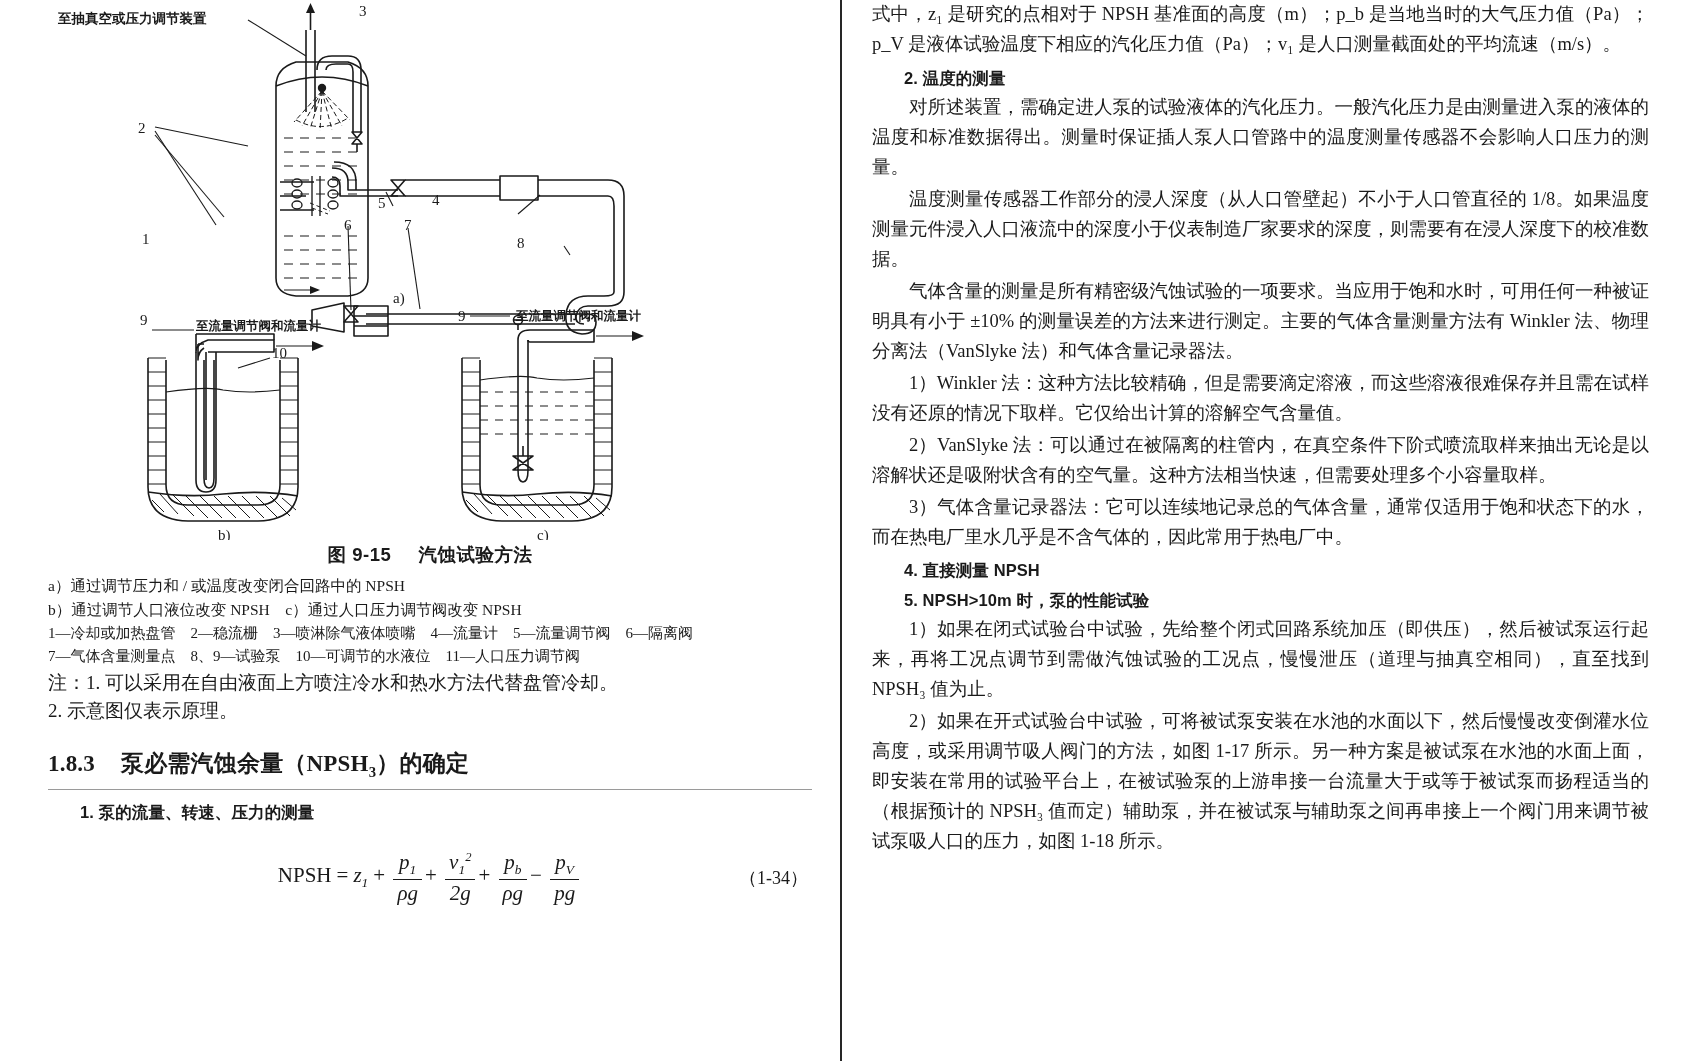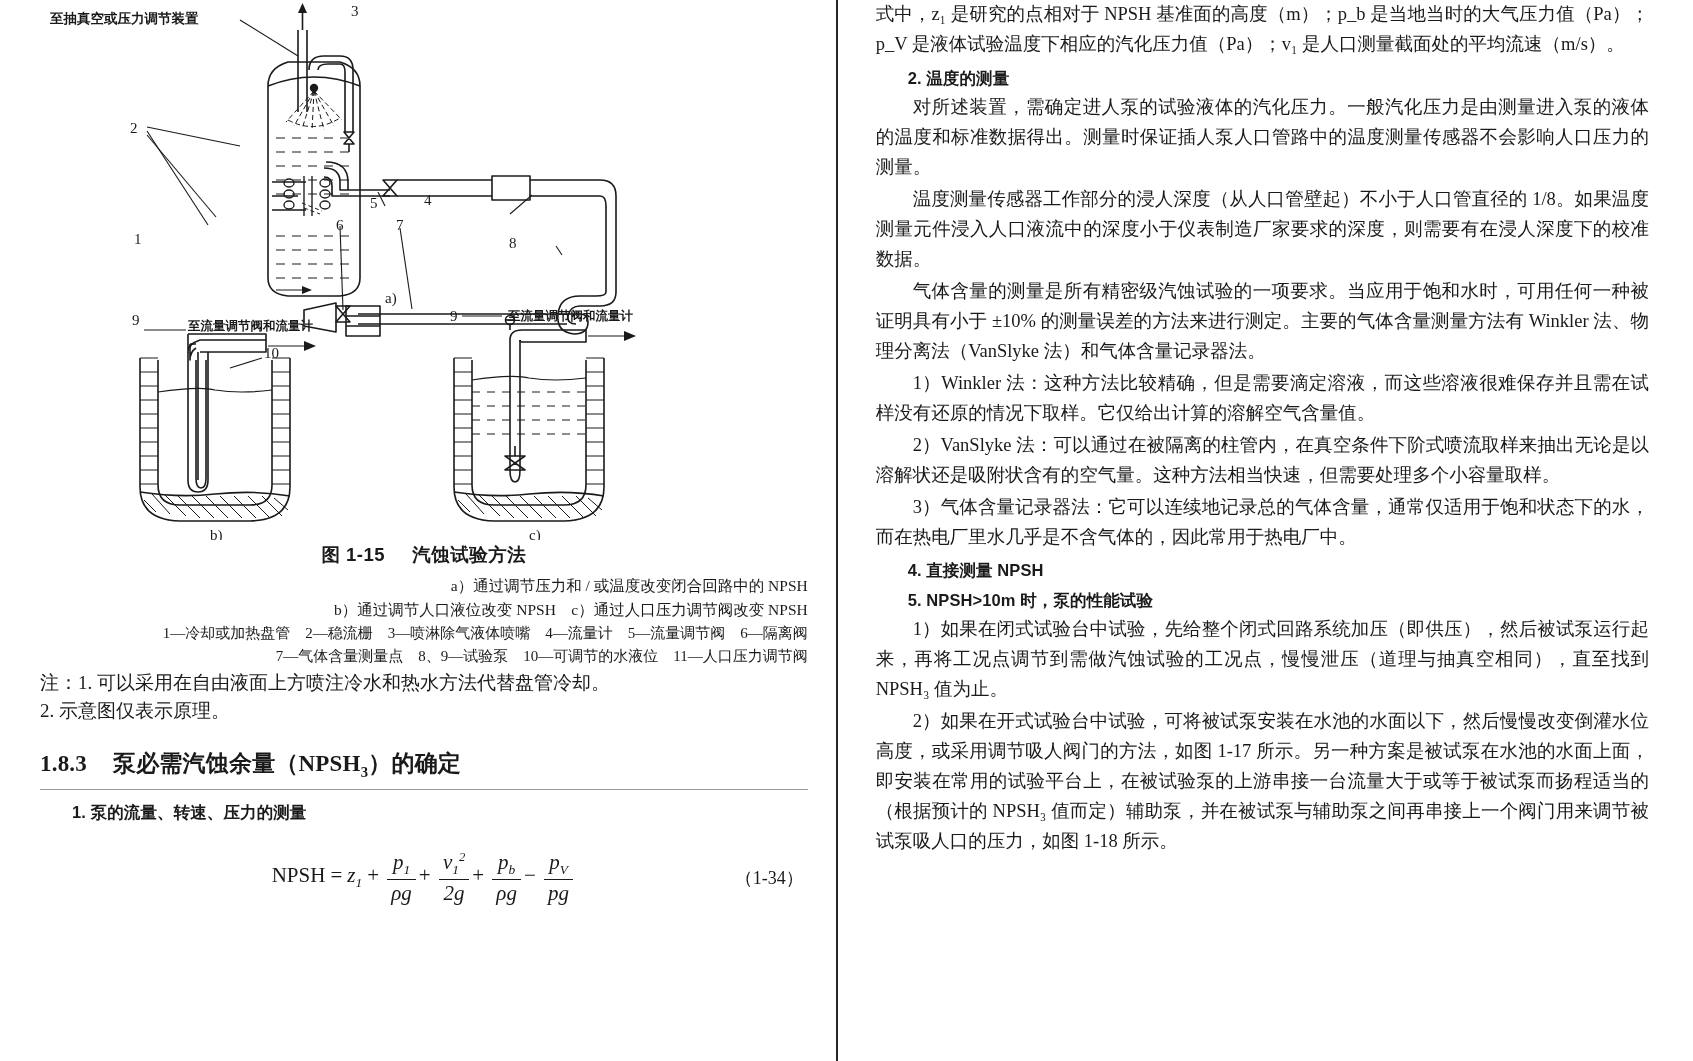--- a/index.html
+++ b/index.html
@@ -6,35 +6,35 @@
   body{
     width:1693px;height:1061px;
     background:#ffffff;
     font-family:"Liberation Serif","DejaVu Serif",serif;
     color:#1a1a1a;
     overflow:hidden;
     position:relative;
   }
   .page{position:absolute;inset:0;display:flex;}
   .col{position:relative;box-sizing:border-box;}
-  .col-left{width:888px;padding:0 28px 0 40px;}
+  .col-left{width:888px;padding:0 28px 0 40px;margin-left:8px;}
   .gutter{width:2px;background:#000;margin:0;height:1061px;opacity:.85;}
-  .col-right{width:908px;padding:0 44px 0 38px;}
+  .col-right{width:908px;padding:0 44px 0 30px;}
 
   
   .figure{position:relative;width:100%;height:540px;}
   .fig-svg{position:absolute;left:0;top:0;}
   .fig-caption{ text-align:center; }
   .fig-title{
     font-family:"Liberation Sans","DejaVu Sans",sans-serif;
     font-weight:bold;font-size:18.5px;letter-spacing:.5px;
     margin-top:2px;margin-bottom:7px;
   }
   .fig-title .gap{display:inline-block;width:16px;}
-  .cap-line{font-size:15.5px;line-height:1.55;text-align:right;}
+  .cap-line{font-size:15.5px;line-height:1.55;text-align:left;}
   .cap-line.small{font-size:15px;}
   .cap-note{font-size:19px;line-height:1.5;text-align:left;}
 
   
   h2.sec{
     font-family:Liberation Serif, serif;
     font-size:23px;font-weight:bold;
     margin:22px 0 0 0;padding-bottom:9px;
     letter-spacing:.2px;
   }
@@ -259,21 +259,21 @@
               <path d="M422 316 L462 316"></path>
             </g>
           <text x="410" y="321" font-family="'Liberation Serif',serif" font-size="15" fill="#1a1a1a" stroke="none">9</text>
           <text x="489" y="540" font-family="'Liberation Serif',serif" font-size="15" fill="#1a1a1a" stroke="none">c)</text>
         </g>
       </svg>
     </div>
 
     <div class="fig-caption">
       <div class="fig-title">
-        <span>图 1-15</span>
+        <span>图 9-15</span>
         <span class="gap"></span>
         <span>汽蚀试验方法</span>
       </div>
       <div class="cap-line">a）通过调节压力和 / 或温度改变闭合回路中的 NPSH</div>
       <div class="cap-line">b）通过调节人口液位改变 NPSH　c）通过人口压力调节阀改变 NPSH</div>
       <div class="cap-line small">1—冷却或加热盘管　2—稳流栅　3—喷淋除气液体喷嘴　4—流量计　5—流量调节阀　6—隔离阀</div>
       <div class="cap-line small">7—气体含量测量点　8、9—试验泵　10—可调节的水液位　11—人口压力调节阀</div>
       <div class="cap-note">注：1. 可以采用在自由液面上方喷注冷水和热水方法代替盘管冷却。</div>
       <div class="cap-note">2. 示意图仅表示原理。</div>
     </div>

